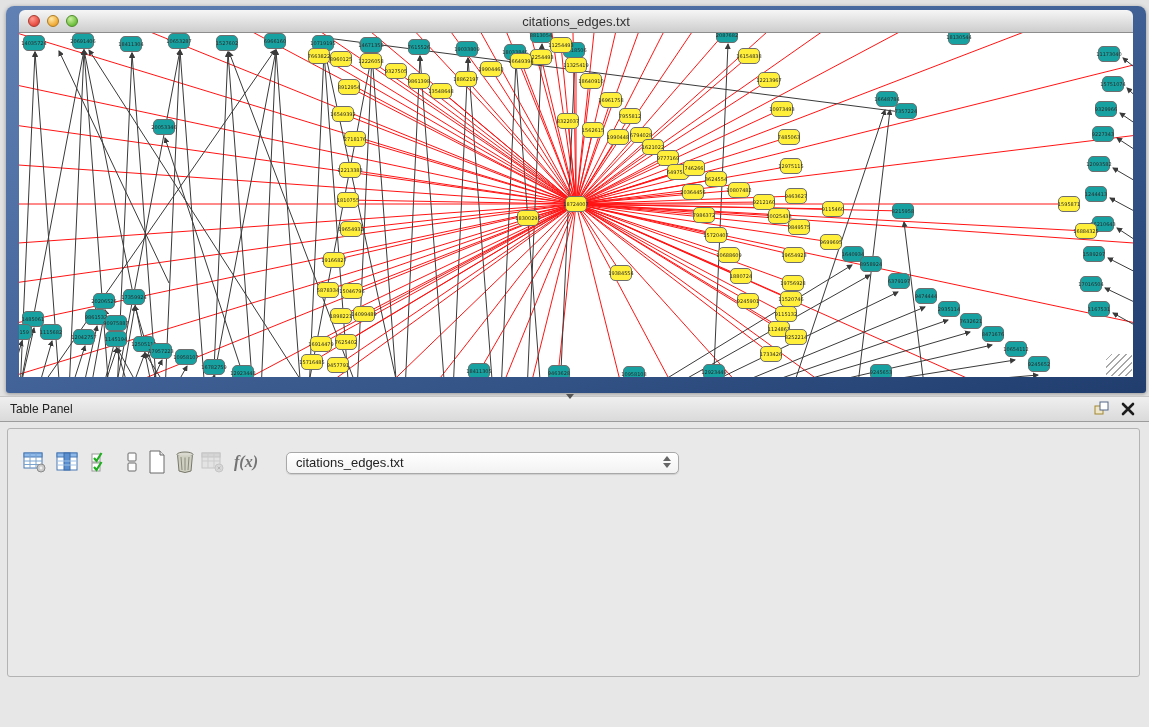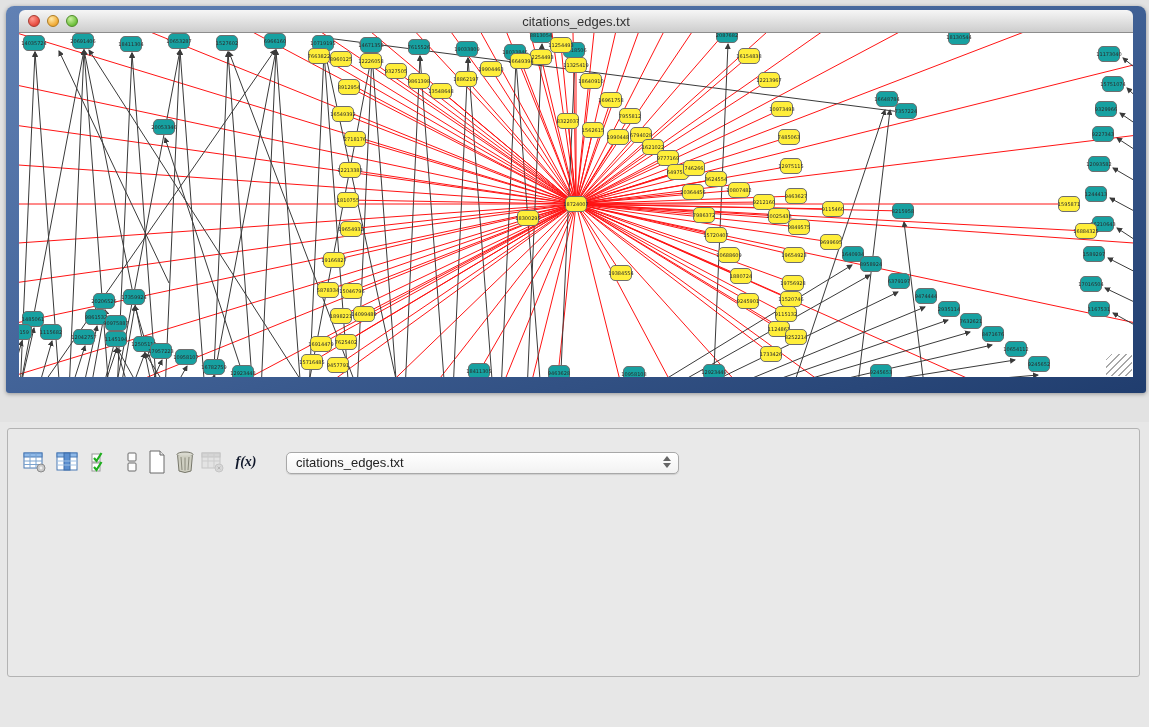--- a/index.html
+++ b/index.html
@@ -32,21 +32,21 @@
   .ph-icons{position:absolute;right:14px;top:4px;display:flex;gap:12px;align-items:center;}
   .split-handle{position:absolute;left:566px;top:-3px;width:0;height:0;
     border-left:4px solid transparent;border-right:4px solid transparent;border-top:5px solid #555;}
 
   .panel-body{position:absolute;left:0;top:422px;width:1149px;height:305px;background:#e7e7e7;}
   .inner-panel{position:absolute;left:7px;top:6px;width:1133px;height:249px;box-sizing:border-box;
     border:1px solid #b3b3b3;border-radius:3px;background:#e9e9e9;}
 
   .toolbar{position:absolute;left:0;top:20px;height:28px;width:100%;}
   .tb-icon{position:absolute;top:0;width:26px;height:26px;display:flex;align-items:center;justify-content:center;cursor:default;}
-  .fx{font-family:"Liberation Serif",serif;font-style:italic;font-weight:bold;font-size:14px;color:#0f172a;text-align:right;}
+  .fx{font-family:"Liberation Serif",serif;font-style:italic;font-weight:bold;font-size:16px;color:#737373;text-align:right;}
   .combo{position:absolute;left:278px;top:3px;width:393px;height:22px;box-sizing:border-box;
     background:linear-gradient(#ffffff,#f2f2f2);border:1px solid #a8a8a8;border-radius:5px;
     font-size:13px;color:#222;line-height:20px;padding-left:9px;box-shadow:0 1px 1px rgba(0,0,0,.12);}
   .combo .arrows{position:absolute;right:7px;top:3px;}
   .combo .arrows i{display:block;width:0;height:0;border-left:4px solid transparent;border-right:4px solid transparent;}
   .combo .arrows i.up{border-bottom:5px solid #666;margin-bottom:2px;}
   .combo .arrows i.dn{border-top:5px solid #666;}
 </style>
 </head>
 <body>
@@ -777,20 +777,37 @@
             <g>
               <rect x="546.5" y="163.5" width="21" height="15" rx="4.5" fill="#ffee3a" stroke="#6e6e6e" stroke-width="1"></rect>
               <text x="557" y="173" font-size="5" text-anchor="middle" fill="#2b2b2b" font-family="DejaVu Sans, sans-serif">18724007</text>
             </g>
           </g>
         </svg>
       <div class="grip"></div>
     </div>
   </div>
 
+  <div class="panel-header">
+    <div class="split-handle"></div>
+    <div class="panel-title">Table Panel</div>
+    <div class="ph-icons">
+      <span>
+        <svg width="15" height="15" viewBox="0 0 15 15">
+          <rect x="1" y="5" width="8" height="8" fill="#efe6c8" stroke="#a08830"></rect>
+          <rect x="6" y="1" width="8" height="8" fill="#ffffff" stroke="#55688a"></rect>
+        </svg>
+      </span>
+      <span>
+        <svg width="14" height="14" viewBox="0 0 14 14">
+          <path d="M2 2 L12 12 M12 2 L2 12" stroke="#1c1c1c" stroke-width="2.6" stroke-linecap="round"></path>
+        </svg>
+      </span>
+    </div>
+  </div>
 
   <div class="panel-body">
     <div class="inner-panel">
       <div class="toolbar" id="toolbar">
         <div class="combo">
           <span>citations_edges.txt</span>
           <span class="arrows">
               <i class="up"></i>
               <i class="dn"></i>
             </span>

